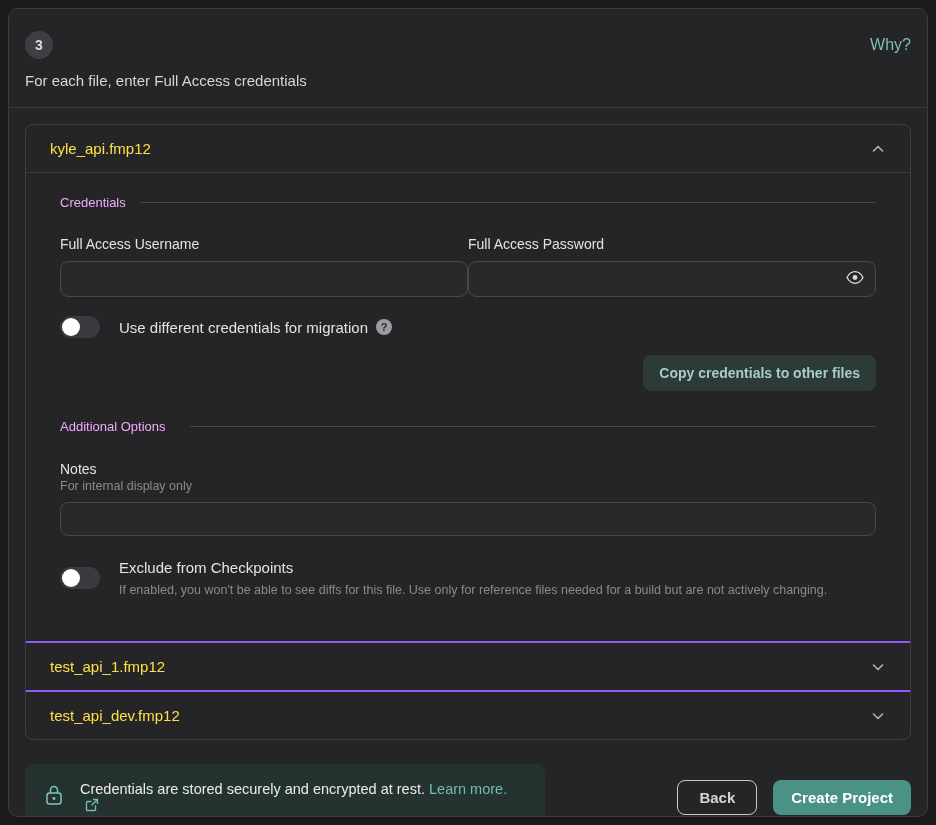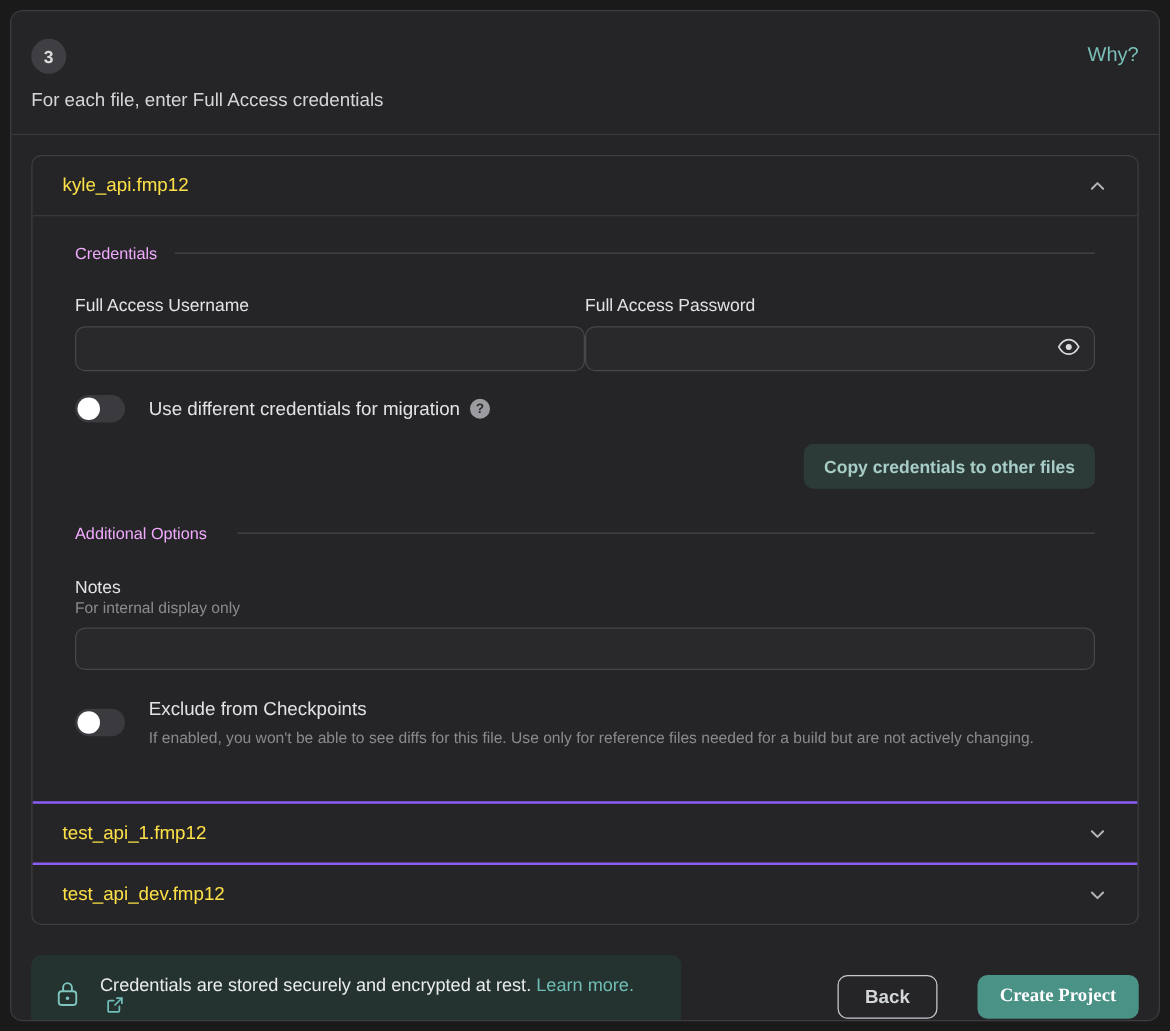--- a/index.html
+++ b/index.html
@@ -87,29 +87,29 @@
     display:flex; align-items:center; justify-content:space-between;
     padding:24px 16px 11px; margin-top:auto;
   }
   .info-box {
     display:flex; align-items:center; gap:17px; background:#243330;
     border-radius:8px; padding:17px 20px; max-width:520px;
   }
   .info-text { font-size:14.5px; color:#ebebed; }
   .learn-link { color:#6fbdb5; cursor:pointer; }
   .ext-icon { display:inline-flex; vertical-align:-2px; margin-left:5px; }
-  .btn-group { display:flex; gap:32px; align-items:flex-end; }
+  .btn-group { display:flex; gap:16px; align-items:flex-end; }
   .back-btn {
     background:transparent; border:1px solid #c6cacc; color:#d3d6d8;
     font-size:15px; font-weight:600; border-radius:8px; padding:8px 21px;
     font-family:inherit; cursor:pointer;
   }
   .create-btn {
     background:#4a9186; border:none; color:#ffffff; font-size:15px; font-weight:700;
-    border-radius:8px; padding:9px 18px; font-family:Liberation Serif, serif; cursor:pointer;
+    border-radius:8px; padding:9px 18px; font-family:Liberation Sans, sans-serif; cursor:pointer;
   }
 </style>
 </head>
 <body>
 
 <div class="panel">
 
   <div class="panel-header">
     <div class="header-row">
       <div class="step-badge">3</div>

